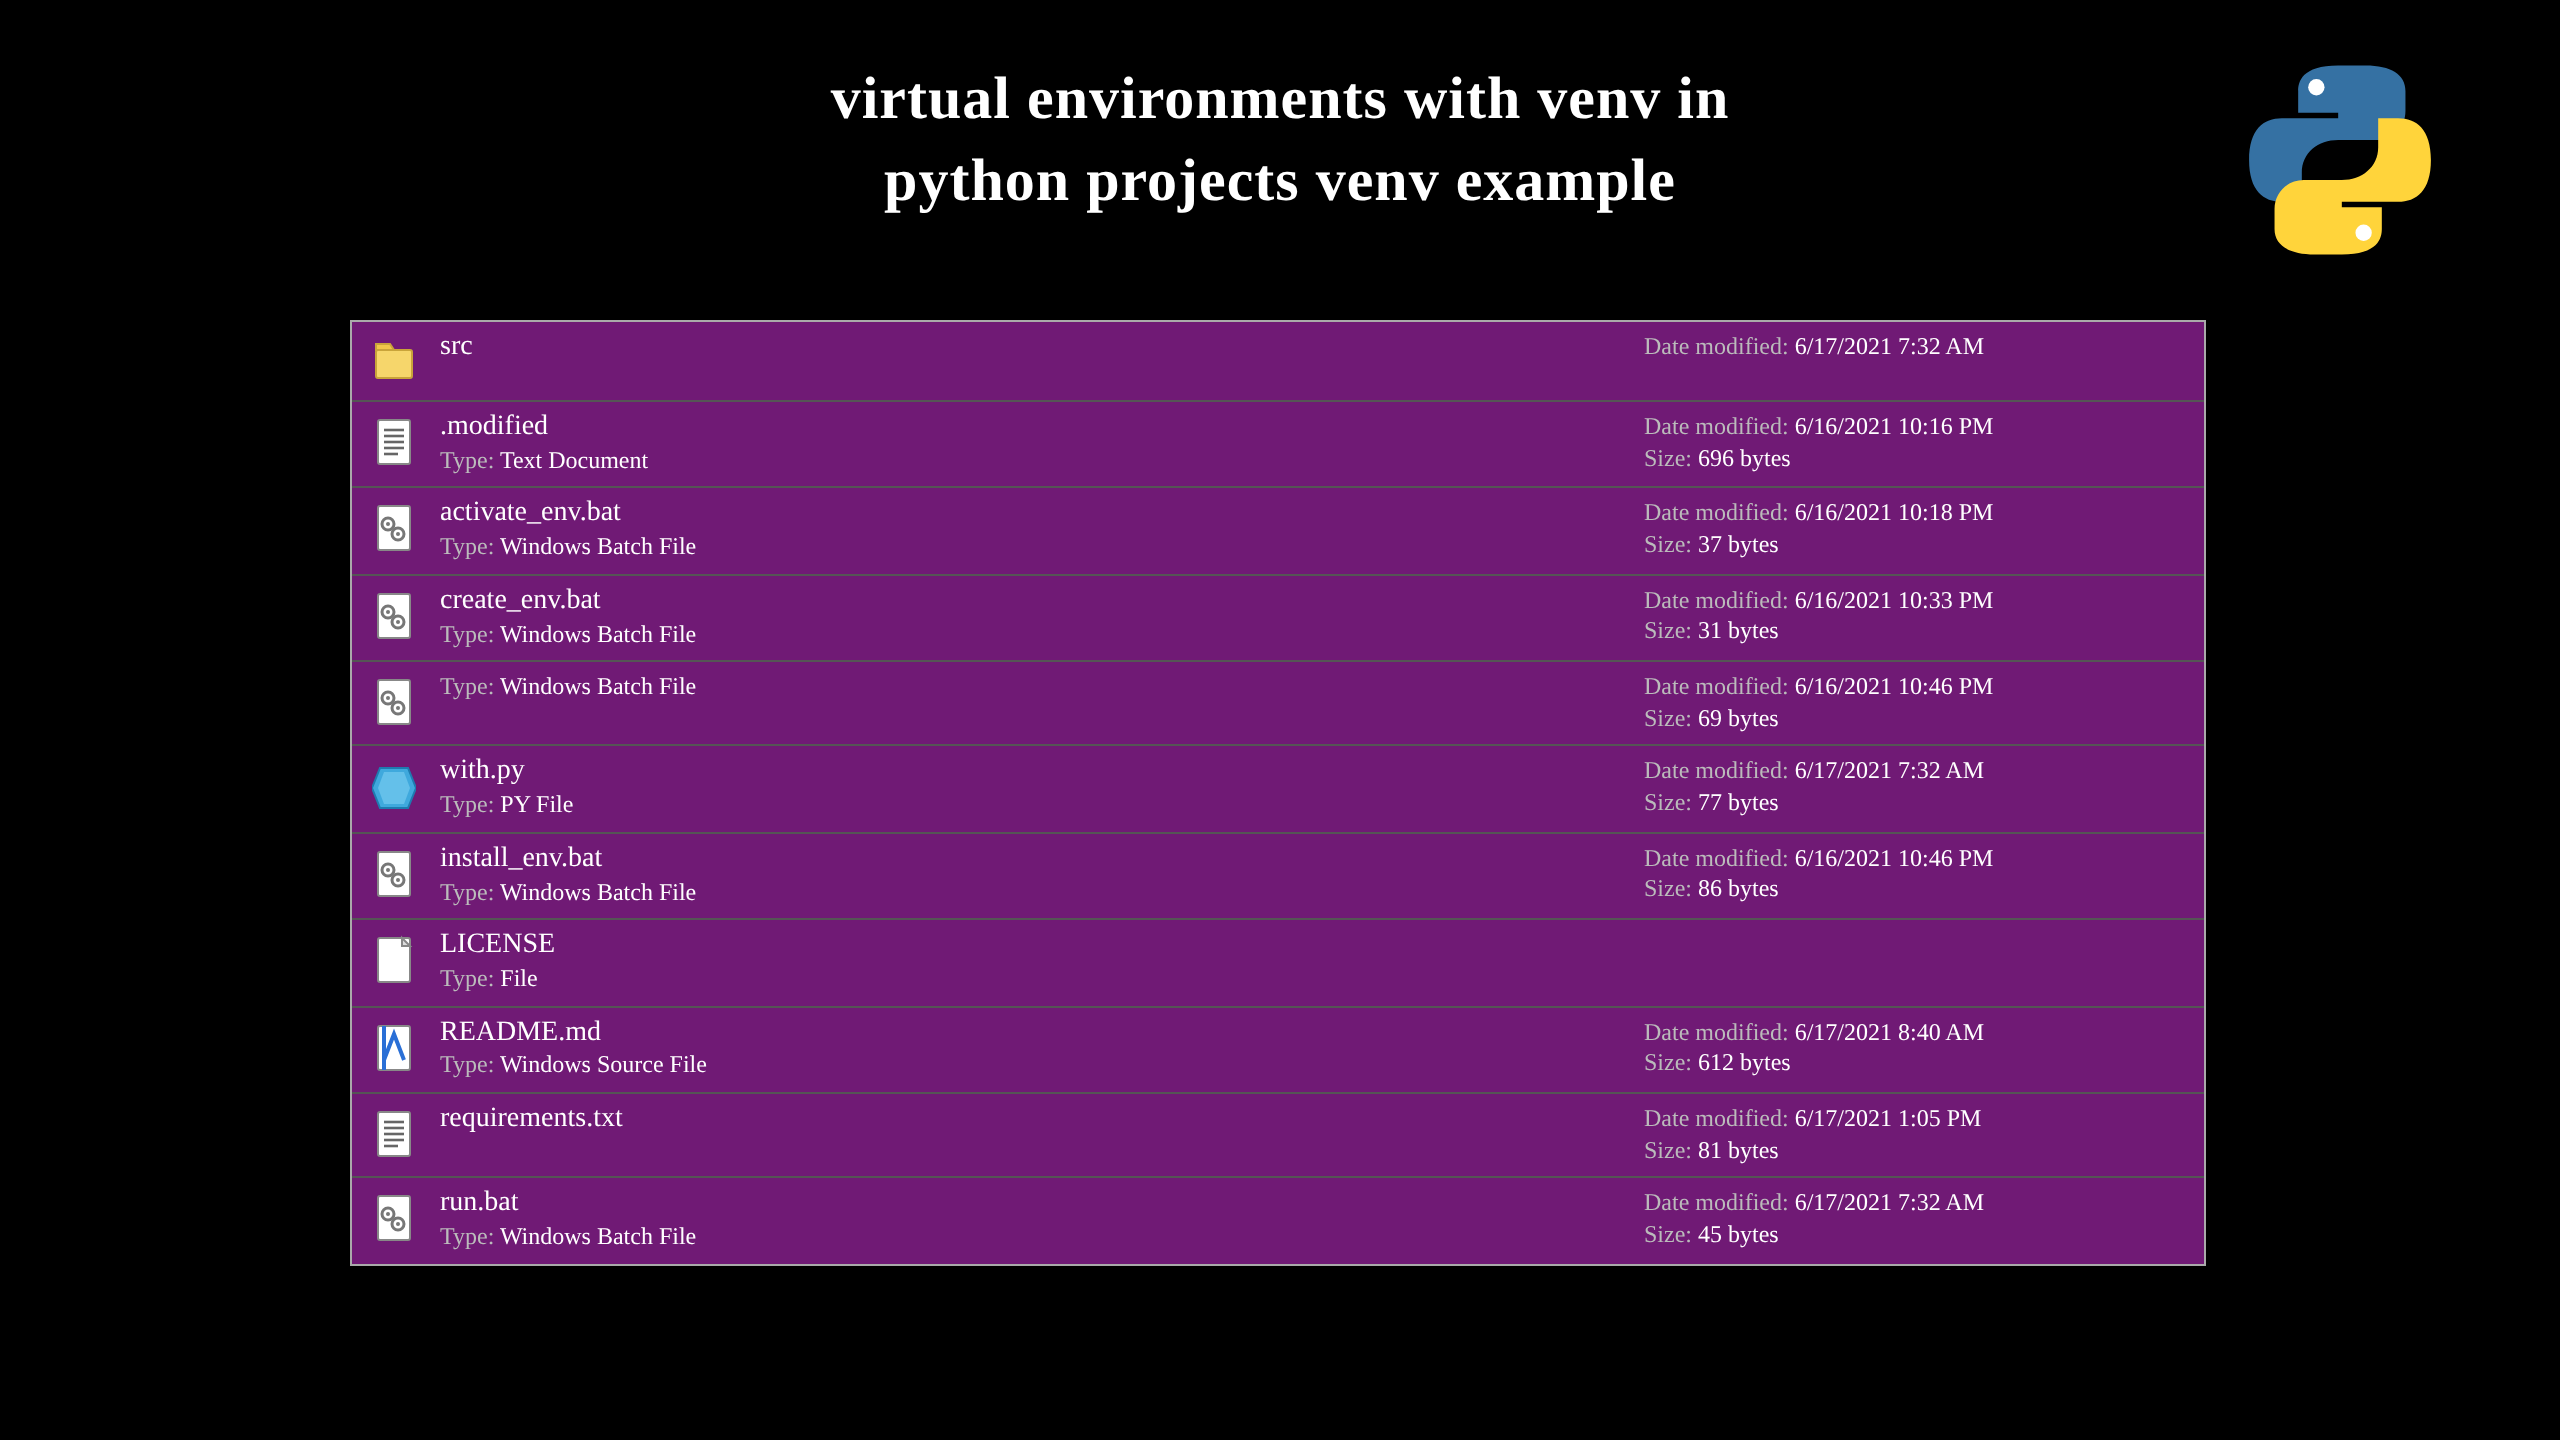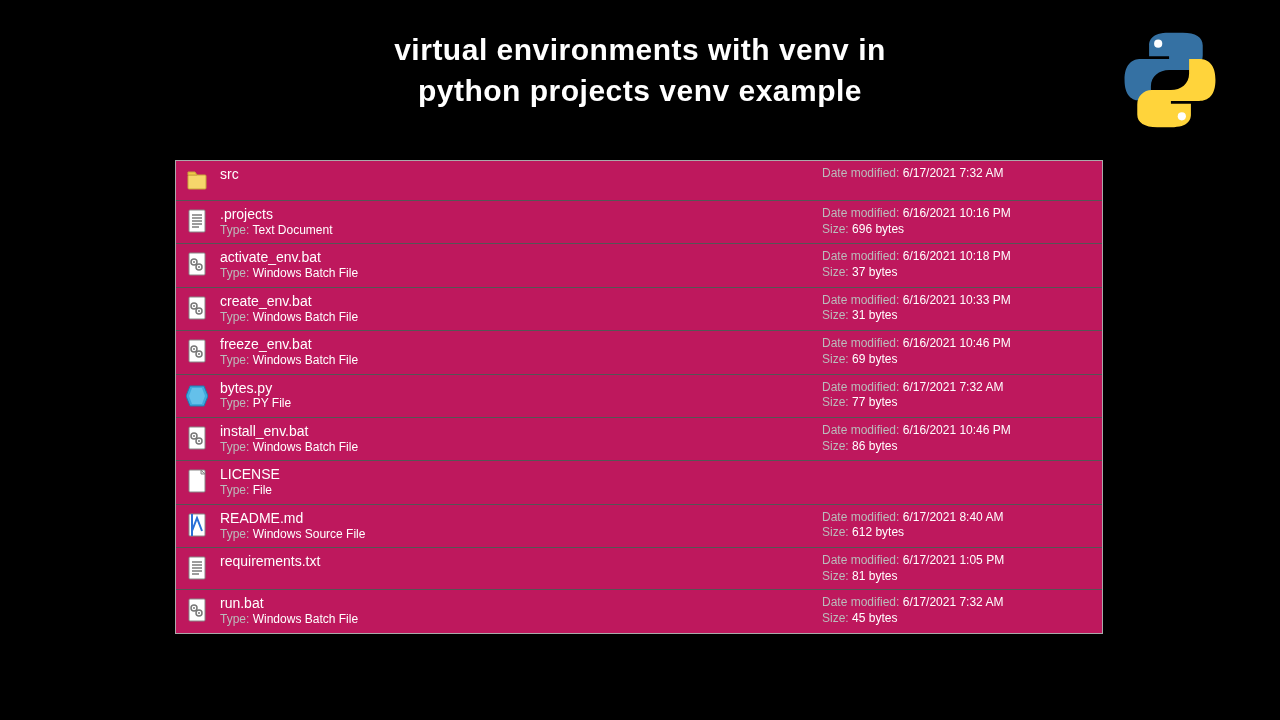--- a/index.html
+++ b/index.html
@@ -8,20 +8,21 @@
     height: 720px;
     background: #000;
     font-family: "Segoe UI", Arial, sans-serif;
     color: #fff;
     overflow: hidden;
   }
   .page {
     width: 1280px;
     height: 720px;
     position: relative;
+    font-family: Liberation Serif, serif;
   }
   .title {
     position: absolute;
     top: 30px;
     left: 0;
     right: 0;
     text-align: center;
     font-size: 30px;
     font-weight: 900;
     letter-spacing: 0.5px;
@@ -33,21 +34,21 @@
     right: 60px;
     width: 100px;
     height: 100px;
   }
   .file-panel {
     position: absolute;
     top: 160px;
     left: 175px;
     width: 928px;
     border: 1px solid #aaa;
-    background: #be185d;
+    background: #701a75;
   }
   .file-row {
     display: flex;
     align-items: flex-start;
     padding: 5px 10px 5px 6px;
     border-bottom: 1px solid #555;
     min-height: 40px;
   }
   .file-row:last-child { border-bottom: none; }
   .icon-cell {
@@ -119,21 +120,21 @@
           <div class="meta-line"><span class="label">Date modified:</span> <span>6/17/2021 7:32 AM</span></div>
         </div>
       </div>
       <div class="file-row">
         <div class="icon-cell">
           <svg viewBox="0 0 22 26">
             <use href="#ic-text"></use>
           </svg>
         </div>
         <div class="name-cell">
-          <div class="file-name">.projects</div>
+          <div class="file-name">.modified</div>
           <div class="file-type-line"><span class="label">Type:</span> <span>Text Document</span></div>
         </div>
         <div class="meta-cell">
           <div class="meta-line"><span class="label">Date modified:</span> <span>6/16/2021 10:16 PM</span></div>
           <div class="meta-line"><span class="label">Size:</span> <span>696 bytes</span></div>
         </div>
       </div>
       <div class="file-row">
         <div class="icon-cell">
           <svg viewBox="0 0 22 26">
@@ -164,36 +165,35 @@
           <div class="meta-line"><span class="label">Size:</span> <span>31 bytes</span></div>
         </div>
       </div>
       <div class="file-row">
         <div class="icon-cell">
           <svg viewBox="0 0 22 26">
             <use href="#ic-batch"></use>
           </svg>
         </div>
         <div class="name-cell">
-          <div class="file-name">freeze_env.bat</div>
           <div class="file-type-line"><span class="label">Type:</span> <span>Windows Batch File</span></div>
         </div>
         <div class="meta-cell">
           <div class="meta-line"><span class="label">Date modified:</span> <span>6/16/2021 10:46 PM</span></div>
           <div class="meta-line"><span class="label">Size:</span> <span>69 bytes</span></div>
         </div>
       </div>
       <div class="file-row">
         <div class="icon-cell">
           <svg viewBox="0 0 22 26">
             <use href="#ic-python"></use>
           </svg>
         </div>
         <div class="name-cell">
-          <div class="file-name">bytes.py</div>
+          <div class="file-name">with.py</div>
           <div class="file-type-line"><span class="label">Type:</span> <span>PY File</span></div>
         </div>
         <div class="meta-cell">
           <div class="meta-line"><span class="label">Date modified:</span> <span>6/17/2021 7:32 AM</span></div>
           <div class="meta-line"><span class="label">Size:</span> <span>77 bytes</span></div>
         </div>
       </div>
       <div class="file-row">
         <div class="icon-cell">
           <svg viewBox="0 0 22 26">

